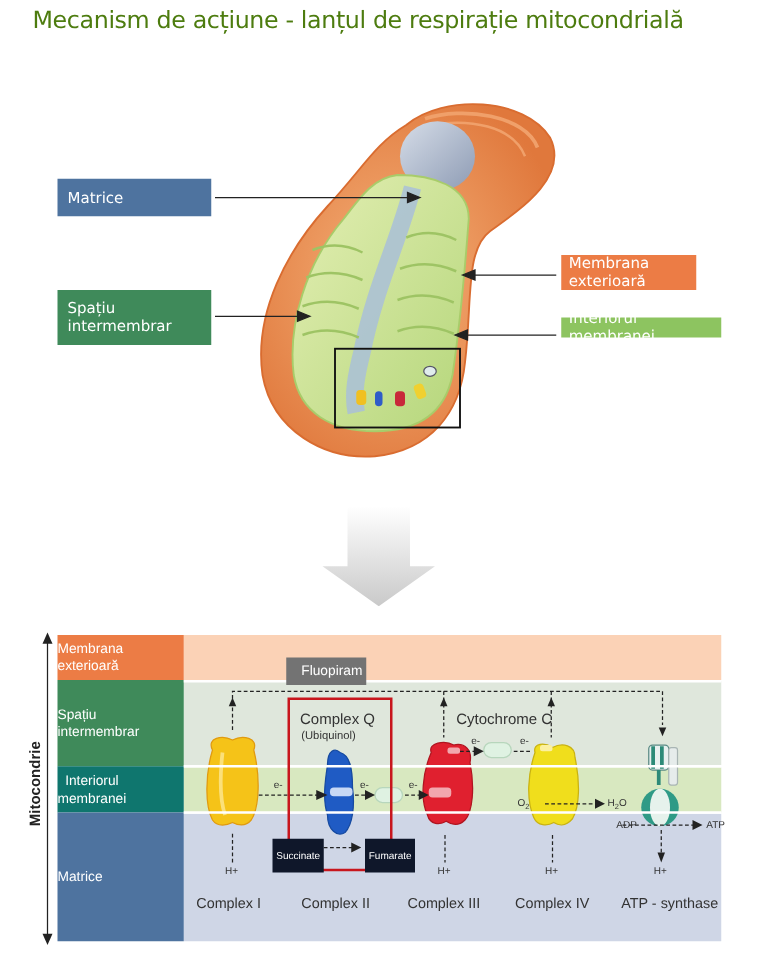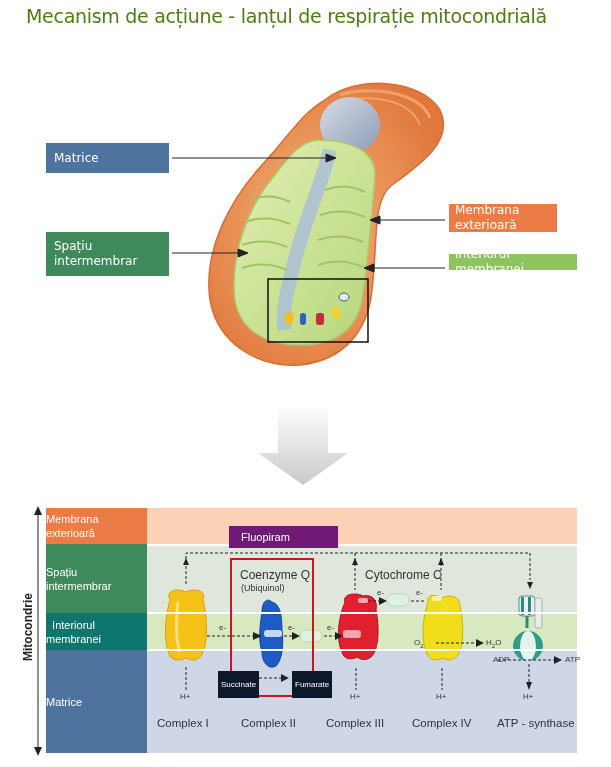--- a/index.html
+++ b/index.html
@@ -37,22 +37,22 @@
     .rb-spatiu { top: 545px; height: 67px; background: #dfe7dc; }
     .rb-int { top: 614px; height: 36px; background: #d8e8c0; }
     .rb-mat { top: 651px; height: 102px; background: #cfd6e6; }
     .sep { position: absolute; left: 147px; width: 430px; height: 2px; background: #ffffff; }
     .side-label {
       position: absolute; left: -12px; top: 620px; width: 80px; text-align: center;
       transform: rotate(-90deg); font-size: 12px; font-weight: bold; color: #222;
       font-family: "Liberation Sans", sans-serif;
     }
     .fluopiram {
-      position: absolute; left: 229px; top: 526px; width: 109px; height: 22px;
-      background: #701a75; color: #fff; font-size: 11px; font-family: "Liberation Sans", sans-serif;
+      position: absolute; left: 229px; top: 526px; width: 64px; height: 22px;
+      background: #737373; color: #fff; font-size: 11px; font-family: "Liberation Sans", sans-serif;
       padding-left: 12px; display: flex; align-items: center;
     }
     .cq-box {
       position: absolute; left: 230px; top: 558px; width: 84px; height: 139px;
       border: 2px solid #c8161d;
     }
     .txt { position: absolute; font-family: "Liberation Sans", sans-serif; color: #333; white-space: nowrap; }
     .t-coq { left: 240px; top: 568px; font-size: 12px; }
     .t-ubi { left: 241px; top: 583px; font-size: 9px; }
     .t-cyt { left: 365px; top: 568px; font-size: 12px; }
@@ -266,21 +266,21 @@
 
 <div class="sep" style="top:544px"></div>
 <div class="sep" style="top:612px"></div>
 <div class="sep" style="top:649px"></div>
 
 <div class="side-label">Mitocondrie</div>
 
 <div class="cq-box"></div>
 <div class="fluopiram">Fluopiram</div>
 
-<div class="txt t-coq">Coenzyme Q</div>
+<div class="txt t-coq">Complex Q</div>
 <div class="txt t-ubi">(Ubiquinol)</div>
 <div class="txt t-cyt">Cytochrome C</div>
 
 <div class="txt t-small" style="left:219px;top:623px">e-</div>
 <div class="txt t-small" style="left:288px;top:623px">e-</div>
 <div class="txt t-small" style="left:327px;top:623px">e-</div>
 <div class="txt t-small" style="left:377px;top:588px">e-</div>
 <div class="txt t-small" style="left:416px;top:588px">e-</div>
 
 <div class="txt t-small" style="left:414px;top:638px"><span>O</span><sub style="font-size:6px">2</sub></div>

